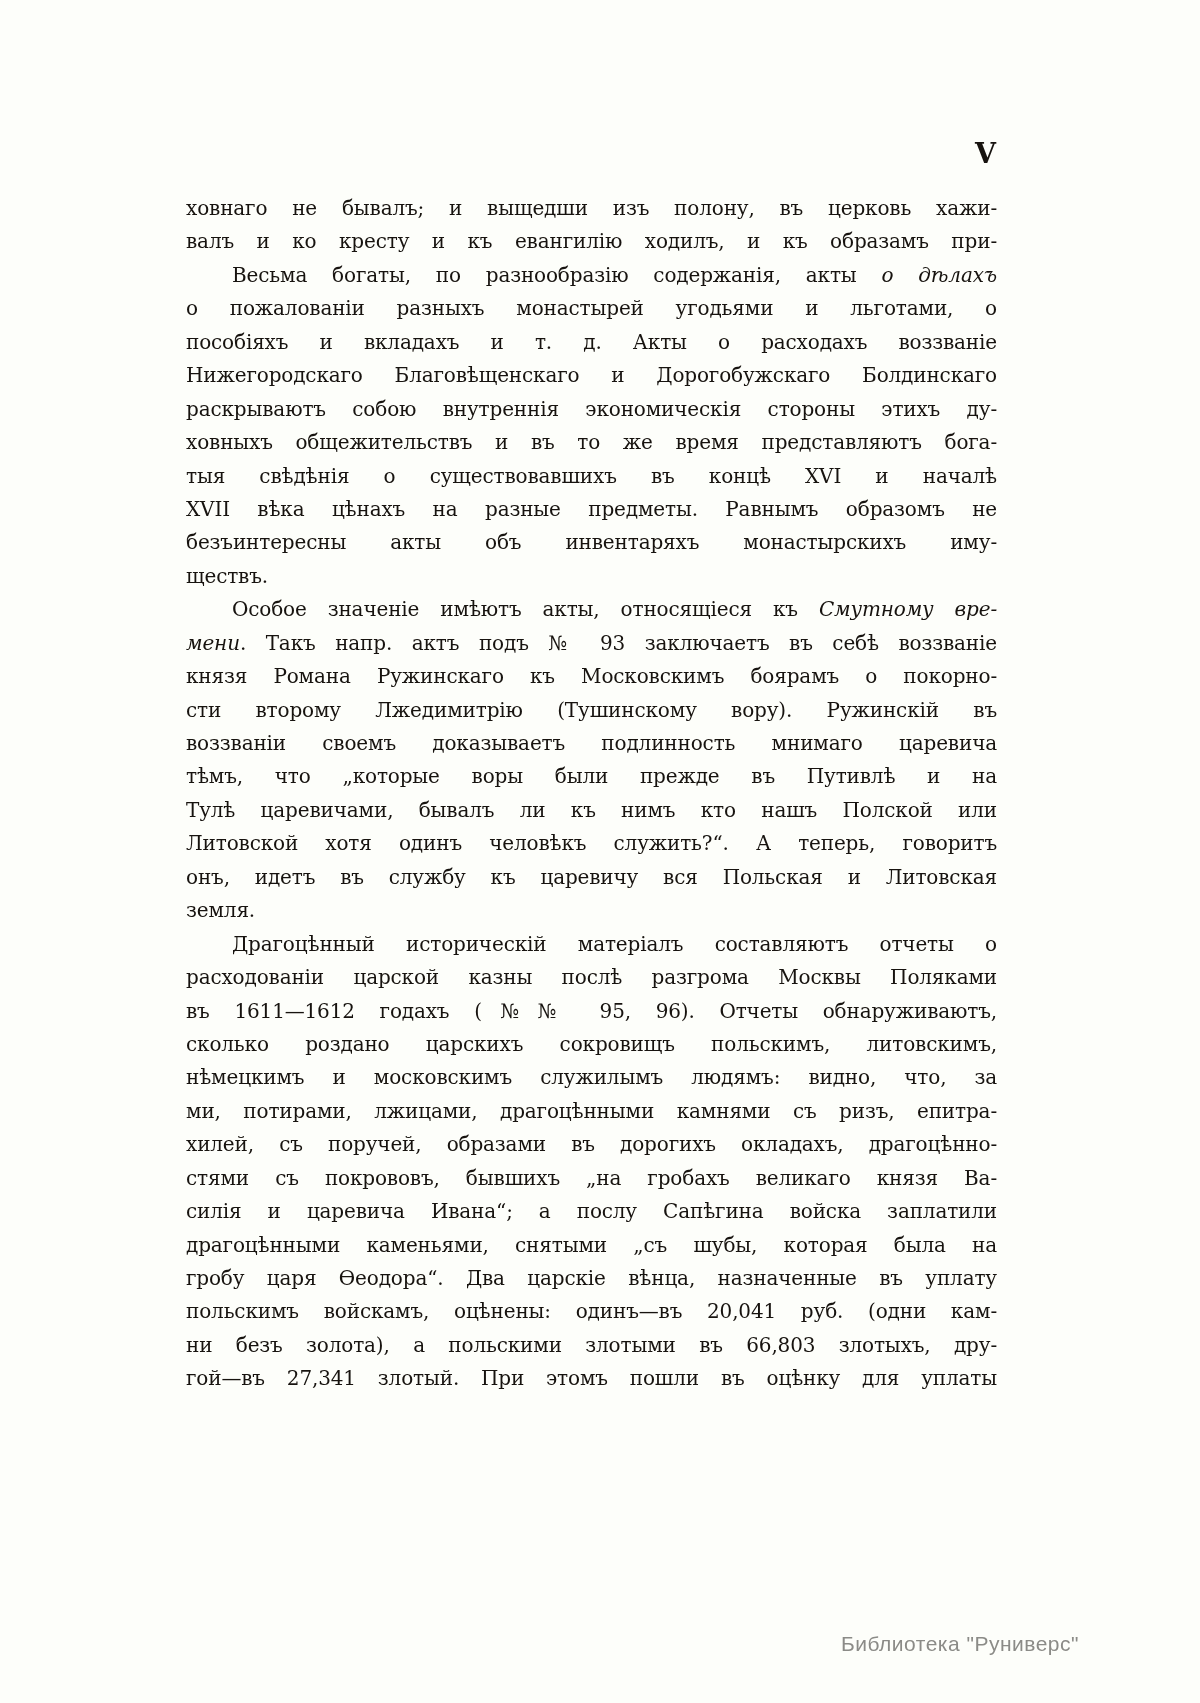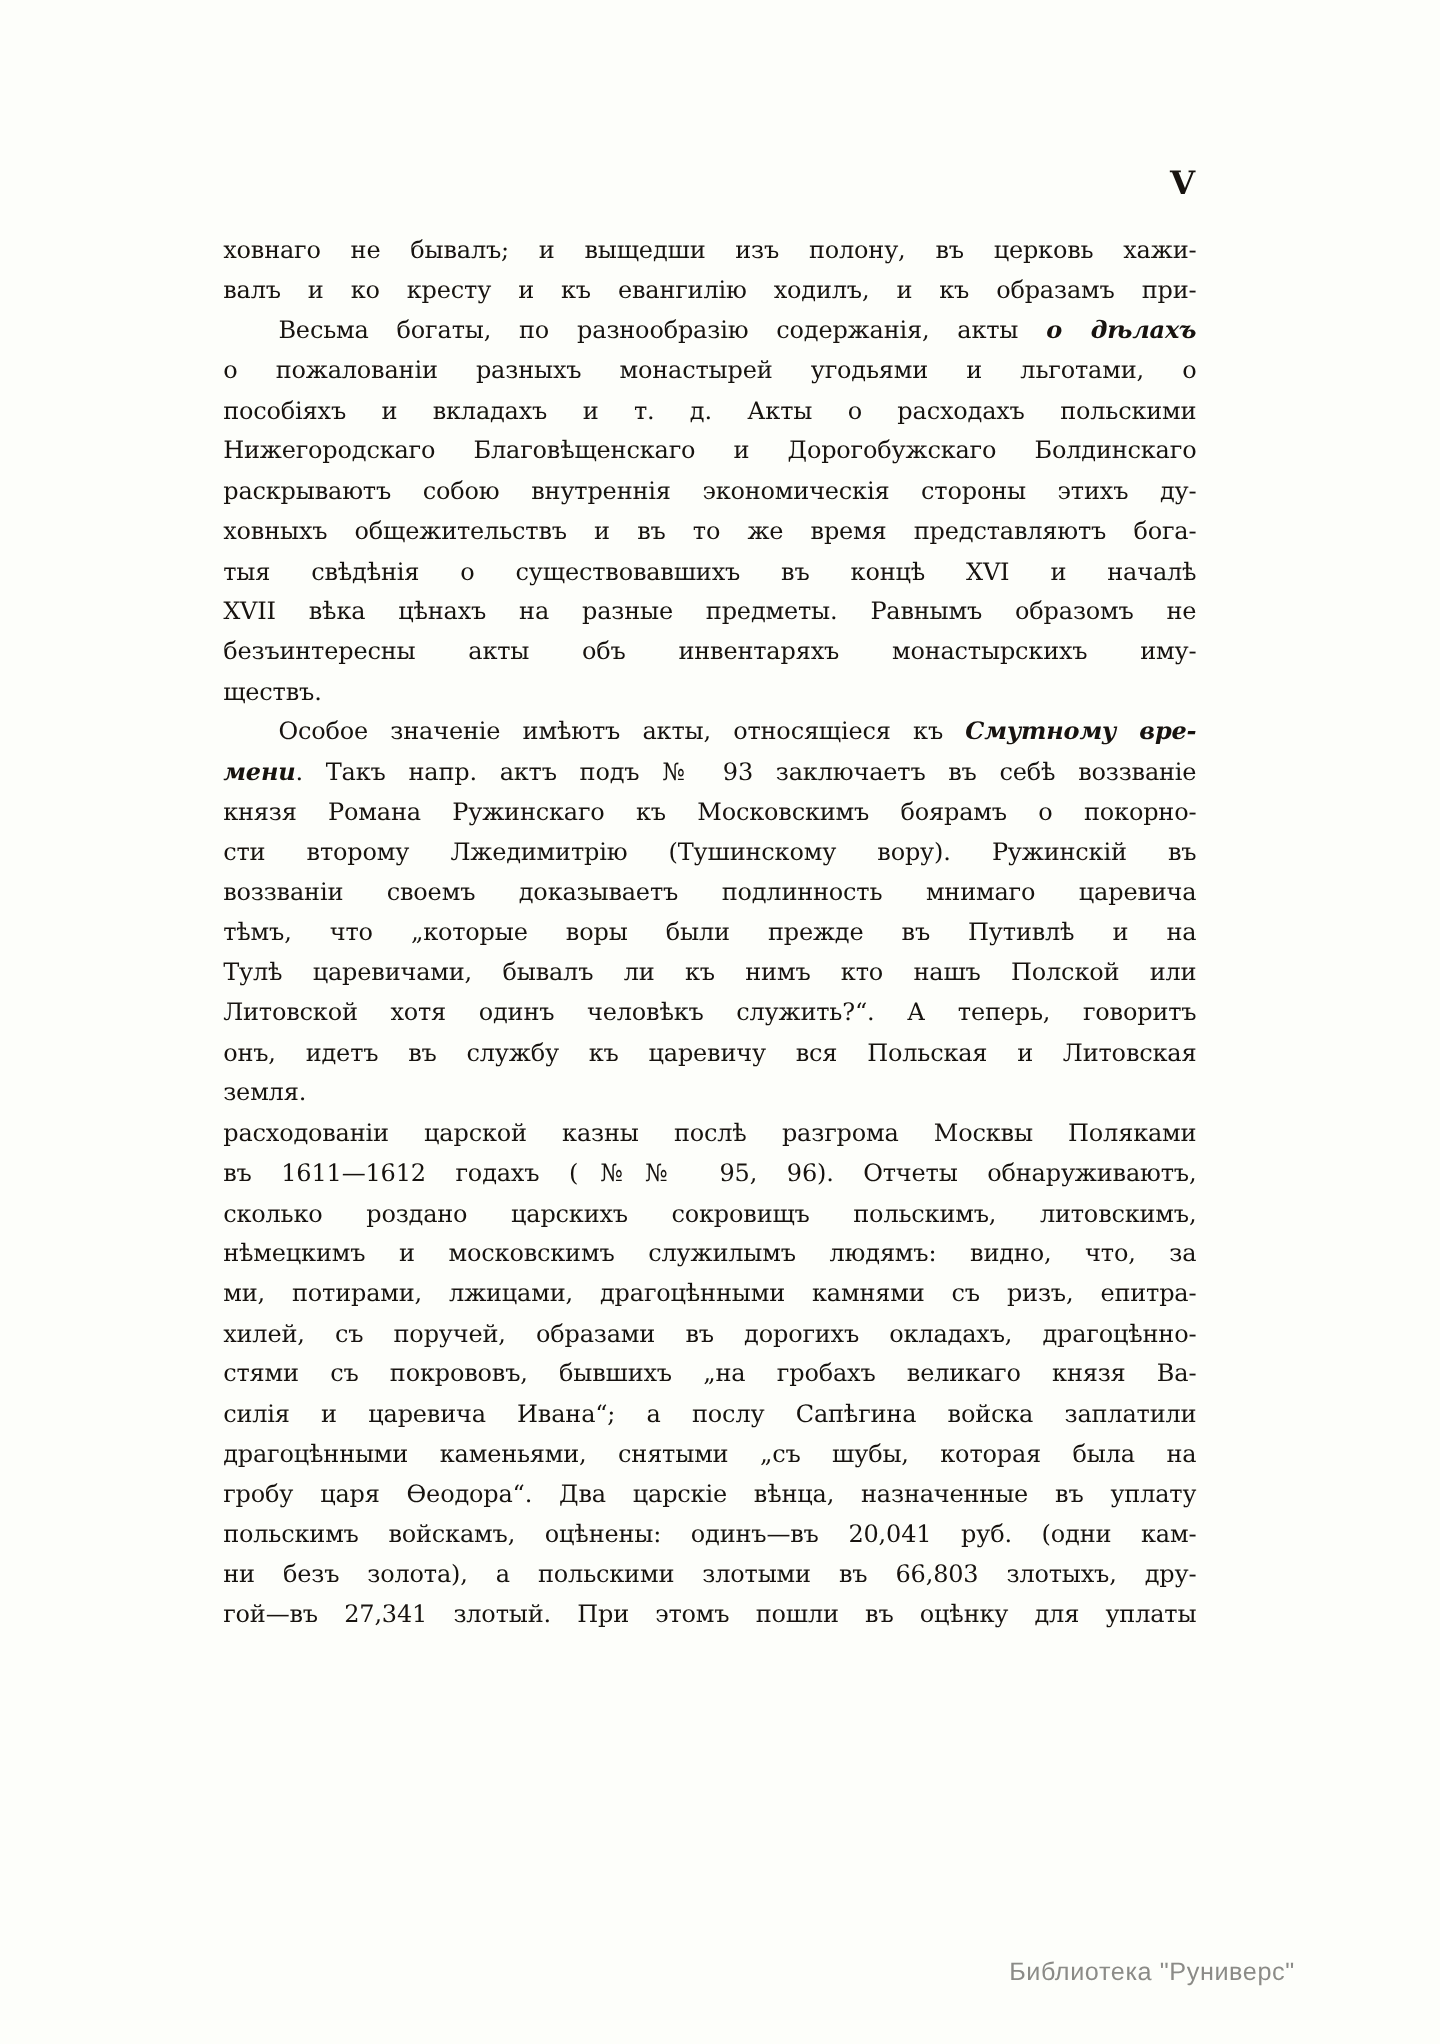--- a/index.html
+++ b/index.html
@@ -35,59 +35,60 @@
     text-align: justify;
     text-align-last: justify;
     overflow: hidden;
     white-space: normal;
   }
   .text-line.last {
     text-align: right;
     text-align-last: left;
   }
   .text-line.indent { text-indent: 46px; }
-  .it { font-style: italic; font-weight: bold; }
+  .it { font-style: italic; }
   .watermark {
     position: absolute;
     top: 1632px; right: 121px;
     font-family: "Liberation Sans", sans-serif;
     font-size: 21px;
     color: #8b8b87;
     letter-spacing: 0.5px;
   }
 </style>
 </head>
 <body>
 
 <div class="page">
   <div class="page-number">V</div>
 
   <div class="text-block" id="text-block">
       <div class="text-line"><span>ховнаго не бывалъ; и выщедши изъ полону, въ церковь хажи-</span></div>
       <div class="text-line"><span>валъ и ко кресту и къ евангилію ходилъ, и къ образамъ при-</span></div>
       <div class="text-line indent"><span>Весьма богаты, по разнообразію содержанія, акты </span><span class="it">о дѣлахъ</span></div>
       <div class="text-line"><span>о пожалованіи разныхъ монастырей угодьями и льготами, о</span></div>
-      <div class="text-line"><span>пособіяхъ и вкладахъ и т. д. Акты о расходахъ польскими</span></div>
+      <div class="text-line"><span>пособіяхъ и вкладахъ и т. д. Акты о расходахъ воззваніе</span></div>
       <div class="text-line"><span>Нижегородскаго Благовѣщенскаго и Дорогобужскаго Болдинскаго</span></div>
       <div class="text-line"><span>раскрываютъ собою внутреннія экономическія стороны этихъ ду-</span></div>
       <div class="text-line"><span>ховныхъ общежительствъ и въ то же время представляютъ бога-</span></div>
       <div class="text-line"><span>тыя свѣдѣнія о существовавшихъ въ концѣ XVI и началѣ</span></div>
       <div class="text-line"><span>XVII вѣка цѣнахъ на разные предметы. Равнымъ образомъ не</span></div>
       <div class="text-line"><span>безъинтересны акты объ инвентаряхъ монастырскихъ иму-</span></div>
       <div class="text-line last"><span>ществъ.</span></div>
       <div class="text-line indent"><span>Особое значеніе имѣютъ акты, относящіеся къ </span><span class="it">Смутному вре-</span></div>
       <div class="text-line"><span class="it">мени</span><span>. Такъ напр. актъ подъ № 93 заключаетъ въ себѣ воззваніе</span></div>
       <div class="text-line"><span>князя Романа Ружинскаго къ Московскимъ боярамъ о покорно-</span></div>
       <div class="text-line"><span>сти второму Лжедимитрію (Тушинскому вору). Ружинскій въ</span></div>
       <div class="text-line"><span>воззваніи своемъ доказываетъ подлинность мнимаго царевича</span></div>
       <div class="text-line"><span>тѣмъ, что „которые воры были прежде въ Путивлѣ и на</span></div>
       <div class="text-line"><span>Тулѣ царевичами, бывалъ ли къ нимъ кто нашъ Полской или</span></div>
       <div class="text-line"><span>Литовской хотя одинъ человѣкъ служить?“. А теперь, говоритъ</span></div>
       <div class="text-line"><span>онъ, идетъ въ службу къ царевичу вся Польская и Литовская</span></div>
       <div class="text-line last"><span>земля.</span></div>
+      <div class="text-line indent"><span>Драгоцѣнный историческій матеріалъ составляютъ отчеты о</span></div>
       <div class="text-line"><span>расходованіи царской казны послѣ разгрома Москвы Поляками</span></div>
       <div class="text-line"><span>въ 1611—1612 годахъ (№№ 95, 96). Отчеты обнаруживаютъ,</span></div>
       <div class="text-line"><span>сколько роздано царскихъ сокровищъ польскимъ, литовскимъ,</span></div>
       <div class="text-line"><span>нѣмецкимъ и московскимъ служилымъ людямъ: видно, что, за</span></div>
       <div class="text-line"><span>ми, потирами, лжицами, драгоцѣнными камнями съ ризъ, епитра-</span></div>
       <div class="text-line"><span>хилей, съ поручей, образами въ дорогихъ окладахъ, драгоцѣнно-</span></div>
       <div class="text-line"><span>стями съ покрововъ, бывшихъ „на гробахъ великаго князя Ва-</span></div>
       <div class="text-line"><span>силія и царевича Ивана“; а послу Сапѣгина войска заплатили</span></div>
       <div class="text-line"><span>драгоцѣнными каменьями, снятыми „съ шубы, которая была на</span></div>
       <div class="text-line"><span>гробу царя Ѳеодора“. Два царскіе вѣнца, назначенные въ уплату</span></div>

